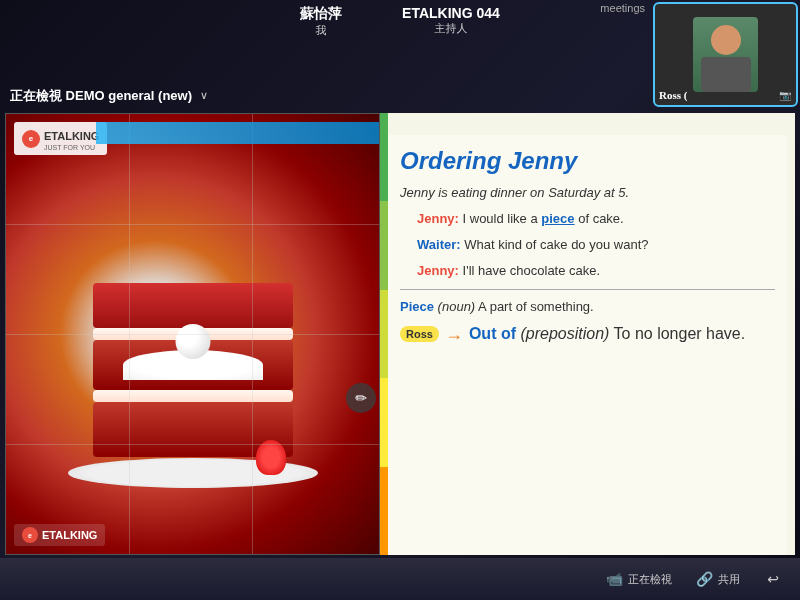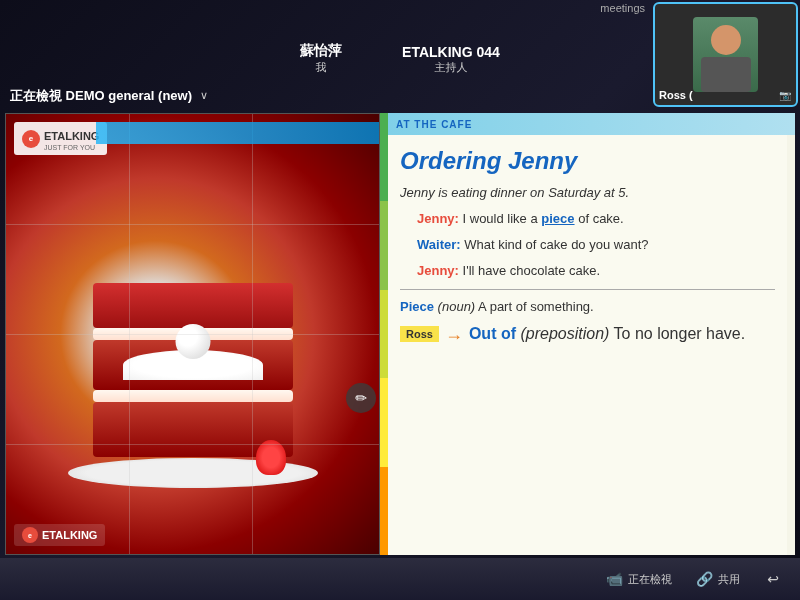--- a/index.html
+++ b/index.html
@@ -21,21 +21,21 @@
     }
 
     
     .top-bar {
       position: absolute;
       top: 0;
       left: 0;
       right: 0;
       height: 75px;
       display: flex;
-      align-items: flex-end;
+      align-items: flex-start;
       justify-content: center;
       padding-top: 5px;
       gap: 60px;
       z-index: 10;
     }
 
     .participant-label {
       display: flex;
       flex-direction: column;
       align-items: center;
@@ -60,20 +60,21 @@
       height: 105px;
       border: 2px solid #4fc3f7;
       border-radius: 6px;
       overflow: hidden;
       z-index: 20;
       background: #2c2c2c;
       display: flex;
       flex-direction: column;
       align-items: center;
       justify-content: center;
+      font-family: Liberation Serif, serif;
     }
     .ross-avatar {
       width: 65px;
       height: 75px;
       background: linear-gradient(180deg, #5a8a6a 0%, #3a6a4a 100%);
       border-radius: 4px;
       position: relative;
       display: flex;
       align-items: center;
       justify-content: center;
@@ -481,21 +482,21 @@
     
     .ross-annotation {
       display: flex;
       align-items: center;
       gap: 6px;
       margin-top: 4px;
     }
     .ross-tag {
       background: #f9e24a;
       padding: 2px 6px;
-      border-radius: 0;
+      border-radius: 8px;
       font-size: 11px;
       font-weight: bold;
       color: #333;
     }
     .arrow-right {
       color: #e67e22;
       font-size: 18px;
     }
     .ross-vocab-text {
       font-size: 16px;
@@ -633,23 +634,20 @@
   <div class="right-panel">
 
     <div class="color-bars">
       <div class="color-bar" style="background:#4caf50"></div>
       <div class="color-bar" style="background:#8bc34a"></div>
       <div class="color-bar" style="background:#cddc39"></div>
       <div class="color-bar" style="background:#ffeb3b"></div>
       <div class="color-bar" style="background:#ff9800"></div>
     </div>
 
-    <div class="cafe-header">
-      <span class="cafe-header-text">AT THE CAFE</span>
-    </div>
 
     <div class="content-area">
       <div class="ordering-title">Ordering Jenny</div>
       <div class="scene-description">Jenny is eating dinner on Saturday at 5.</div>
 
       <div class="dialogue-line">
         <span class="speaker-jenny">Jenny:</span>
         <span class="text-normal"> I would like a </span>
         <span class="highlight-piece">piece</span>
         <span class="text-normal"> of cake.</span>

